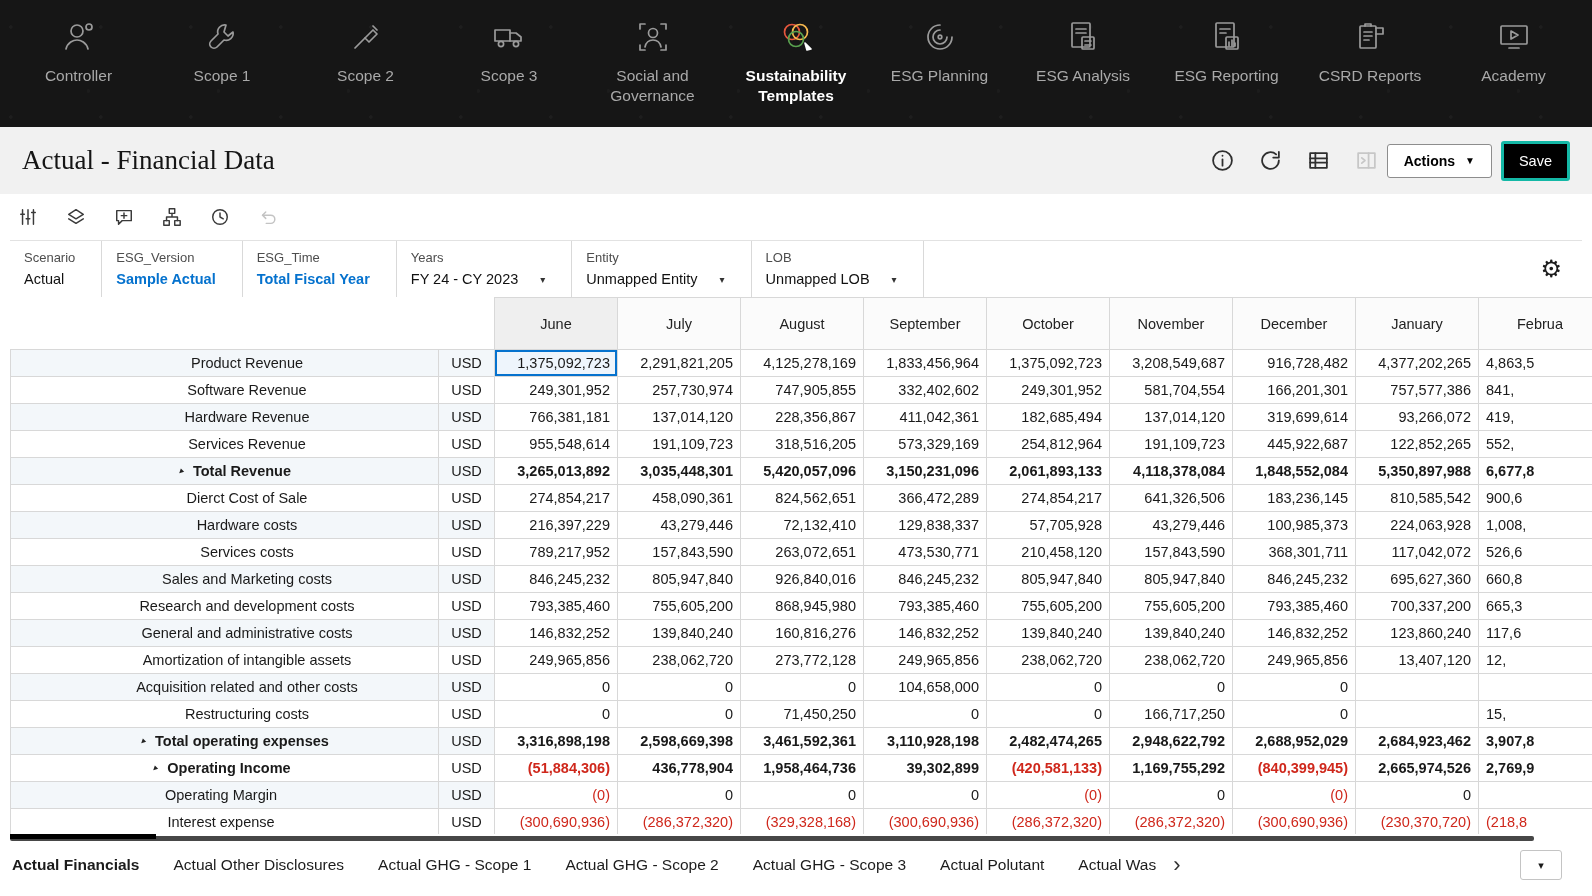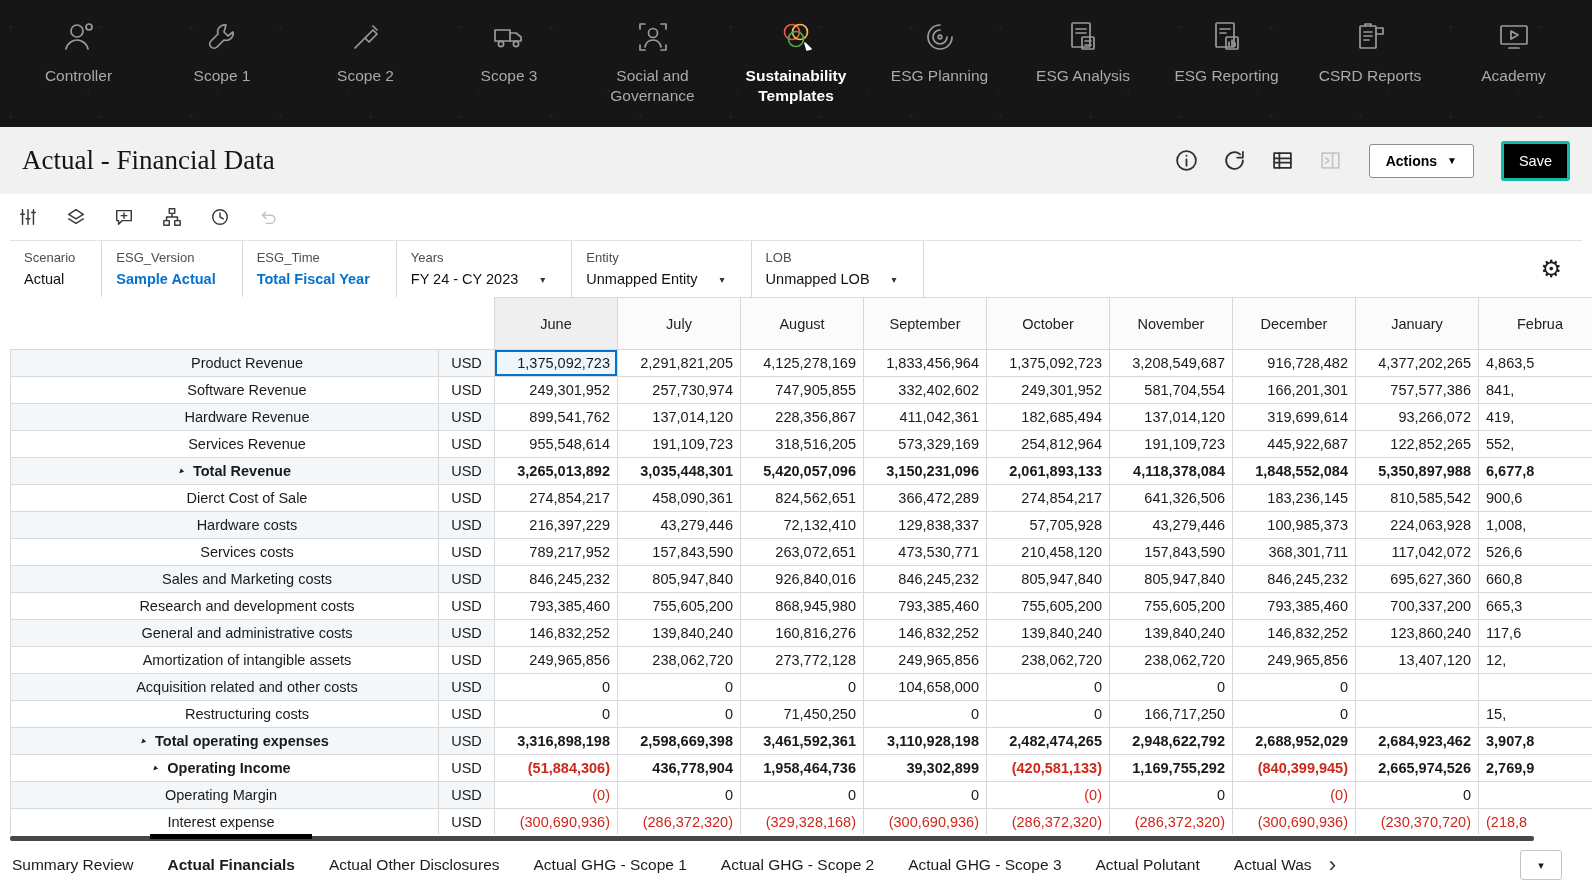--- a/index.html
+++ b/index.html
@@ -15,21 +15,21 @@
   .nav-item { width:138px; display:flex; flex-direction:column; align-items:center;
     color:#a9a9a9; font-size:15.5px; line-height:1.3; text-align:center; cursor:pointer; }
   .nav-item .nav-icon { height:46px; display:flex; align-items:center; justify-content:center; margin-bottom:6px; }
   .nav-item svg { stroke:#9b9b9b; fill:none; stroke-width:1.7; stroke-linecap:round; stroke-linejoin:round; }
   .nav-item.active { color:#fff; font-weight:700; }
   .nav-item.active svg { stroke:#fff; }
 
   
   .titlebar { height:67px; background:#f1f1f1; display:flex; align-items:center; padding:0 22px; }
   .page-title { font-family:"Liberation Serif", serif; font-size:27px; font-weight:400; margin:0; color:#151515; }
-  .tb-right { margin-left:auto; display:flex; align-items:center; gap:27px; }
+  .tb-right { margin-left:auto; display:flex; align-items:center; gap:9px; }
   .hicon { display:flex; align-items:center; cursor:pointer; }
   .hicon svg { stroke:#2f2f2f; fill:none; stroke-width:1.7; stroke-linecap:round; stroke-linejoin:round; }
   .hicon.disabled svg { stroke:#c7c7c7; }
   .btn-actions { background:#fff; border:1px solid #8d8d8d; border-radius:3px; padding:8px 16px;
     font-weight:700; font-size:14px; display:flex; align-items:center; gap:10px; cursor:pointer; }
   .btn-actions .caret { font-size:10px; }
   .btn-save { background:#000; color:#fff; border:3px solid #14b8a6; border-radius:3px;
     padding:9px 15px; font-size:14.5px; cursor:pointer; }
 
   
@@ -360,21 +360,21 @@
           <td class="num">332,402,602</td>
           <td class="num">249,301,952</td>
           <td class="num">581,704,554</td>
           <td class="num">166,201,301</td>
           <td class="num">757,577,386</td>
           <td class="num last">841,</td>
         </tr>
         <tr class="">
           <td class="label" style="padding-left:52px">Hardware Revenue</td>
           <td class="cur">USD</td>
-          <td class="num">899,541,762</td>
+          <td class="num">766,381,181</td>
           <td class="num">137,014,120</td>
           <td class="num">228,356,867</td>
           <td class="num">411,042,361</td>
           <td class="num">182,685,494</td>
           <td class="num">137,014,120</td>
           <td class="num">319,699,614</td>
           <td class="num">93,266,072</td>
           <td class="num last">419,</td>
         </tr>
         <tr class="">
@@ -572,21 +572,20 @@
           <td class="num neg">(230,370,720)</td>
           <td class="num last neg">(218,8</td>
         </tr>
       </tbody>
   </table>
 </div>
 
 <div class="hscroll"></div>
 
 <div class="tabbar">
-    <span class="tab">Summary Review</span>
     <span class="tab active">Actual Financials</span>
     <span class="tab">Actual Other Disclosures</span>
     <span class="tab">Actual GHG - Scope 1</span>
     <span class="tab">Actual GHG - Scope 2</span>
     <span class="tab">Actual GHG - Scope 3</span>
     <span class="tab">Actual Polutant</span>
     <span class="tab clipped">Actual Was</span>
     <span class="tab-chevron">›</span>
     <span class="tab-overflow">
       <span>▾</span>

